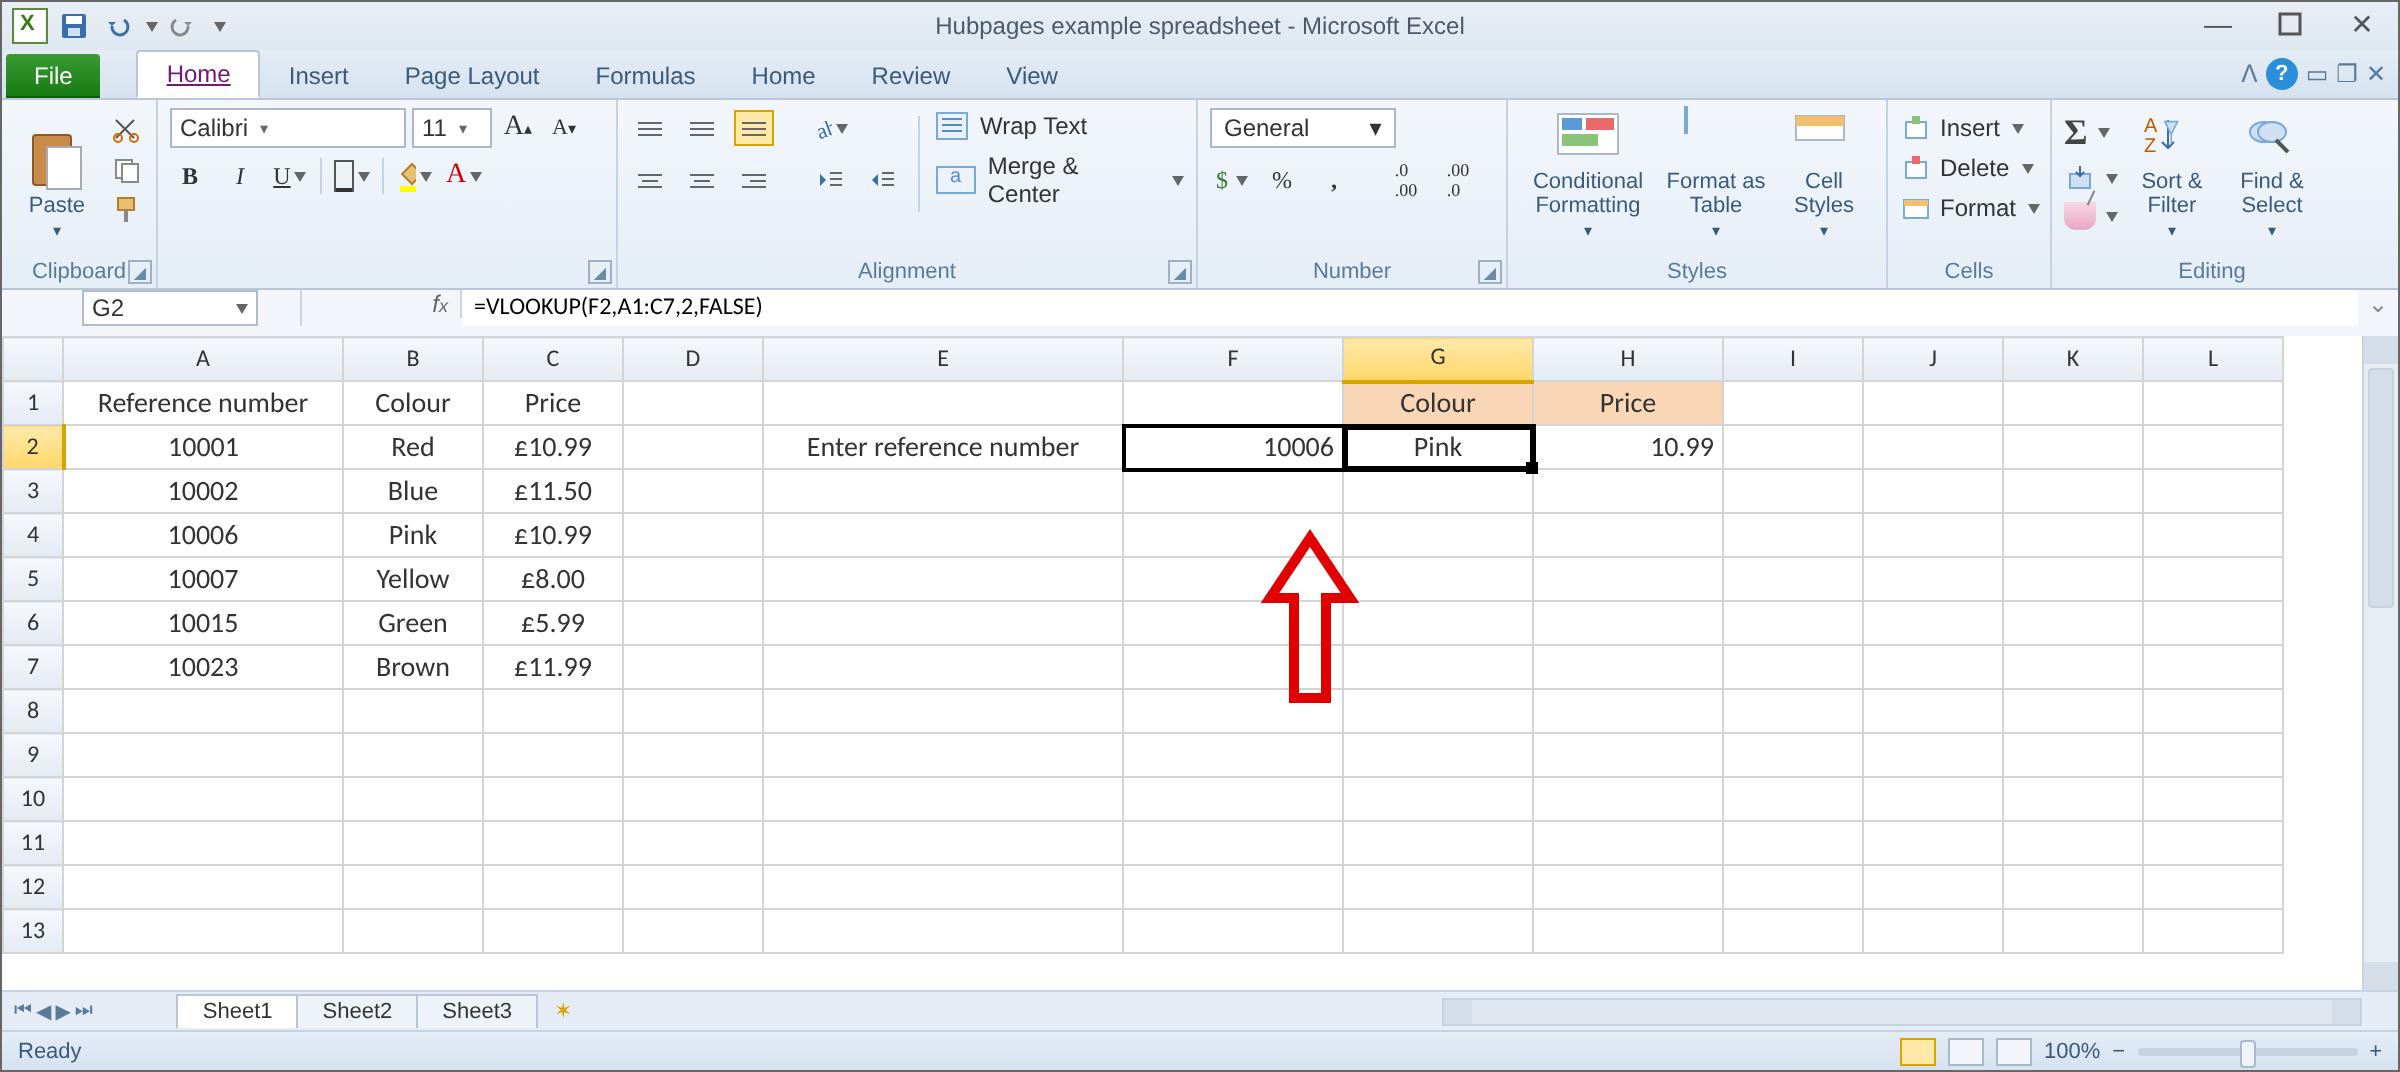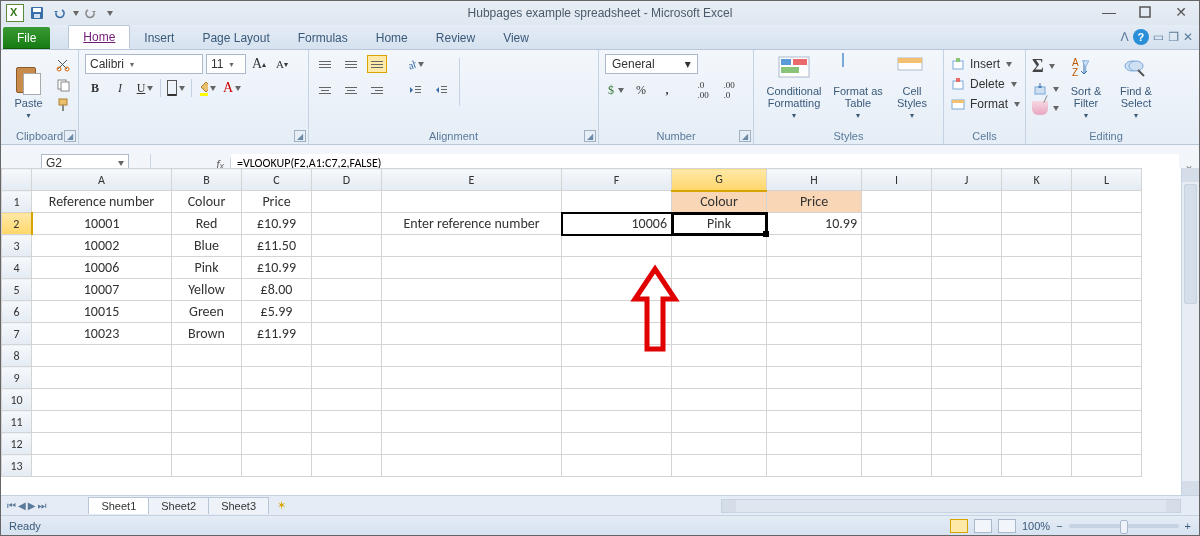--- a/index.html
+++ b/index.html
@@ -43,21 +43,21 @@
   .combo .arr { margin-left:6px; font-size:8px; color:#666;}
 
   .sq-toggle { width:20px; height:20px; border:1px solid transparent; display:inline-flex; align-items:center; justify-content:center; font-size:12px; font-family:"Times New Roman",serif; }
   .underline{text-decoration:underline}
   .align-box { width:20px; height:18px; display:inline-flex; flex-direction:column; justify-content:center; gap:2px; align-items:center;}
   .align-box span{width:12px;height:1px;background:#666; display:block}
 
   .paintA { font-family:"Times New Roman",serif; font-size:14px; }
 
   
-  .fxrow { height:28px; border-bottom:1px solid #ccd6e2; display:flex; align-items:flex-end; background:#f2f5fa; }
+  .fxrow { height:28px; border-bottom:1px solid #ccd6e2; display:flex; align-items:flex-start; background:#f2f5fa; }
   .namebox-wrap { width:150px; display:flex; align-items:center; border-right:1px solid #ccd6e2; padding-left:40px;}
   .namebox { height:18px; border:1px solid #b0bccc; background:#fff; width:88px; display:flex; align-items:center; justify-content:space-between; padding:0 4px; font-size:12px;}
   .fx-btns { width:80px; display:flex; align-items:center; justify-content:flex-end; gap:6px; padding-right:6px; border-right:1px solid #ccd6e2; color:#777; font-style:italic;}
   .formula-input { flex:1; background:#fff; border:none; padding:2px 6px; font-size:12px; font-family:Calibri,sans-serif;}
   .expand-fx { width:20px; display:flex; align-items:center; justify-content:center; color:#888;}
 
   
   .gridwrap { position:absolute; top:167px; left:0; right:0; bottom:40px; overflow:hidden; background:#fff;}
   table.grid { border-collapse:collapse; table-layout:fixed; font-family:Calibri, sans-serif; font-size:14px; position:absolute; left:0; top:0;}
   .grid th, .grid td { border:1px solid #d4d4d4; height:22px; padding:0 4px; }
@@ -329,20 +329,31 @@
                 <svg width="16" height="16">
                   <path d="M3 8 l3 -3 v6 z" fill="#3a6ea8"></path>
                   <rect x="8" y="4" width="6" height="1" fill="#666"></rect>
                   <rect x="8" y="7" width="6" height="1" fill="#666"></rect>
                   <rect x="8" y="10" width="6" height="1" fill="#666"></rect>
                 </svg>
               </span>
           </div>
         </div>
         <div style="width:1px;height:48px;background:#c5d2e2;margin:4px 4px"></div>
+        <div class="stack" style="gap:6px;padding-top:2px">
+          <div class="hrow" style="gap:6px">
+              <span class="wrap-icn"></span>
+              <span>Wrap Text</span>
+            </div>
+          <div class="hrow" style="gap:6px">
+              <span class="merge-icn"></span>
+              <span>Merge &amp; Center</span>
+              <span class="shield"></span>
+            </div>
+        </div>
       </div>
       <div class="group-label">
           <span>Alignment</span>
         </div>
       <span class="launcher">◢</span>
     </div>
 
     <div class="group" style="width:155px">
       <div class="grp-body" style="flex-direction:column;gap:6px">
         <div class="num-box">

